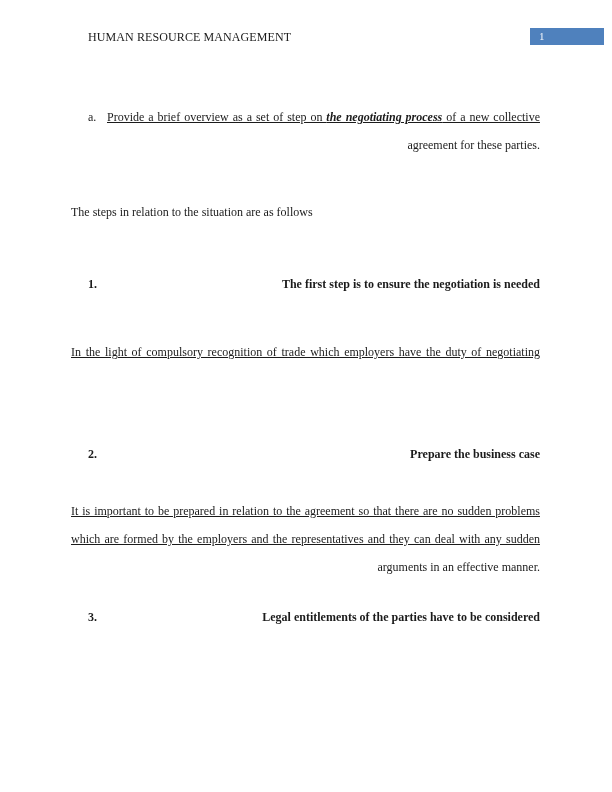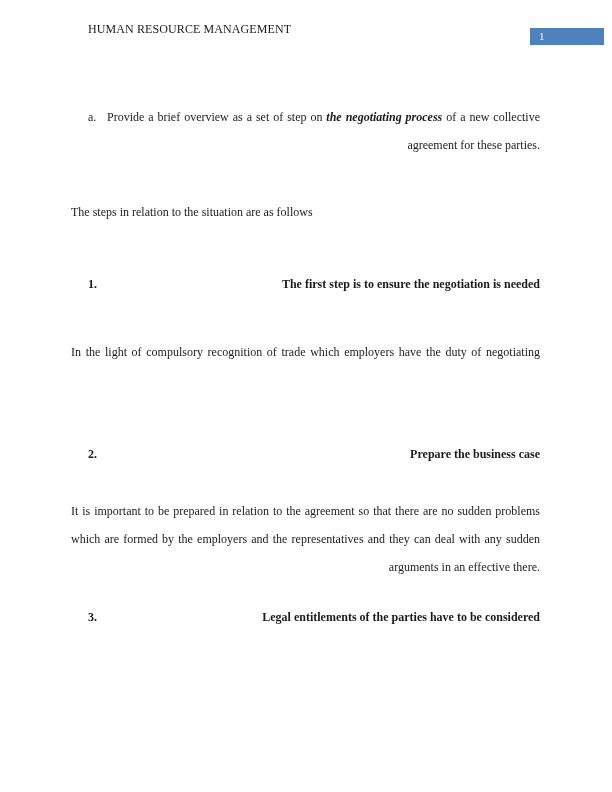--- a/index.html
+++ b/index.html
@@ -10,21 +10,21 @@
     height: 792px;
     background: #ffffff;
     font-family: "Liberation Serif", "DejaVu Serif", serif;
     font-size: 12px;
     color: #1b1b1b;
     overflow: hidden;
   }
   .header-title {
     position: absolute;
     left: 88px;
-    top: 21px;
+    top: 29px;
     font-size: 12px;
     line-height: 16px;
     letter-spacing: 0.1px;
     white-space: nowrap;
   }
   .page-num-box {
     position: absolute;
     left: 530px;
     top: 28px;
     width: 74px;
@@ -42,21 +42,21 @@
   }
   .list-item { padding-left: 36px; }
   .marker {
     position: absolute;
     left: 17px;
     top: 0;
     line-height: 28px;
   }
   .bold { font-weight: 700; }
   .bi { font-weight: 700; font-style: italic; }
-  .jline { text-align: justify; text-align-last: justify; }
+  .jline { text-align: justify; text-align-last: justify; text-decoration: underline; }
   .line { white-space: normal; text-align: right; }
 </style>
 </head>
 <body>
 
 <div class="page">
 
   <div>
     <span class="header-title">HUMAN RESOURCE MANAGEMENT</span>
     <div class="page-num-box" style="background-color: rgb(79, 129, 189);">
@@ -82,21 +82,21 @@
   </div>
 
   <div class="block list-item bold" style="top:440px">
     <span class="marker">2.</span>
     <div class="line">Prepare the business case</div>
   </div>
 
   <div class="block" style="top:497px">
     <div class="line jline">It is important to be prepared in relation to the agreement so that there are no sudden problems</div>
     <div class="line jline">which are formed by the employers and the representatives and they can deal with any sudden</div>
-    <div class="line">arguments in an effective there.</div>
+    <div class="line">arguments in an effective manner.</div>
   </div>
 
   <div class="block list-item bold" style="top:603px">
     <span class="marker">3.</span>
     <div class="line">Legal entitlements of the parties have to be considered</div>
   </div>
 
 </div>
 
 </body></html>

